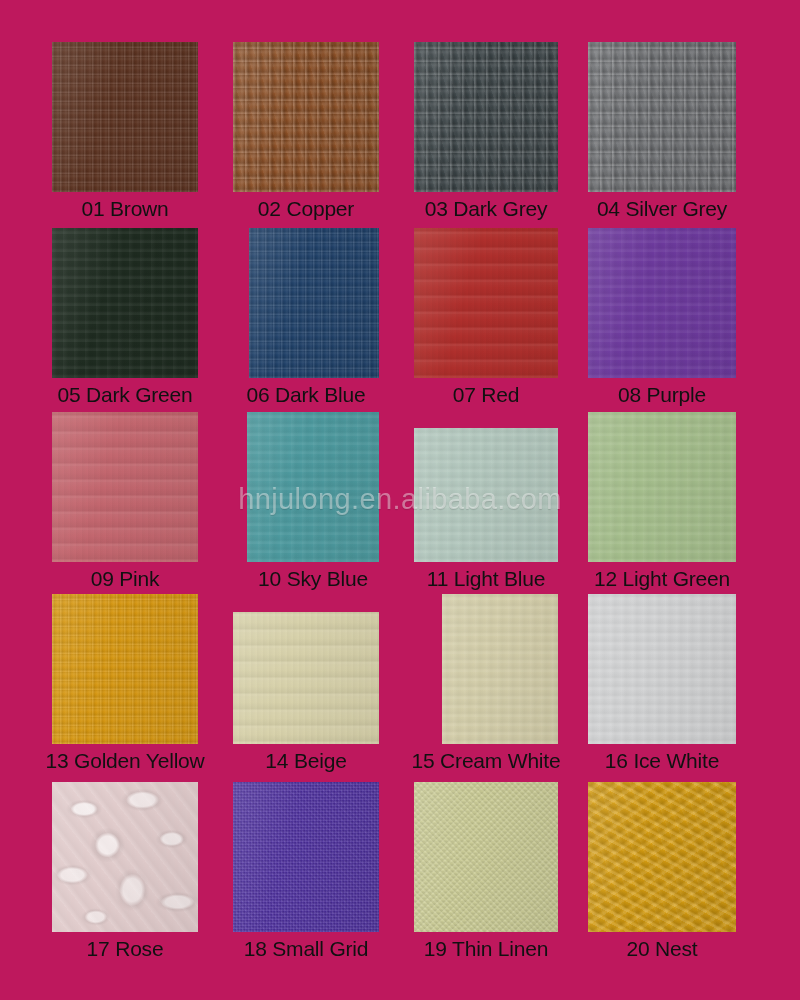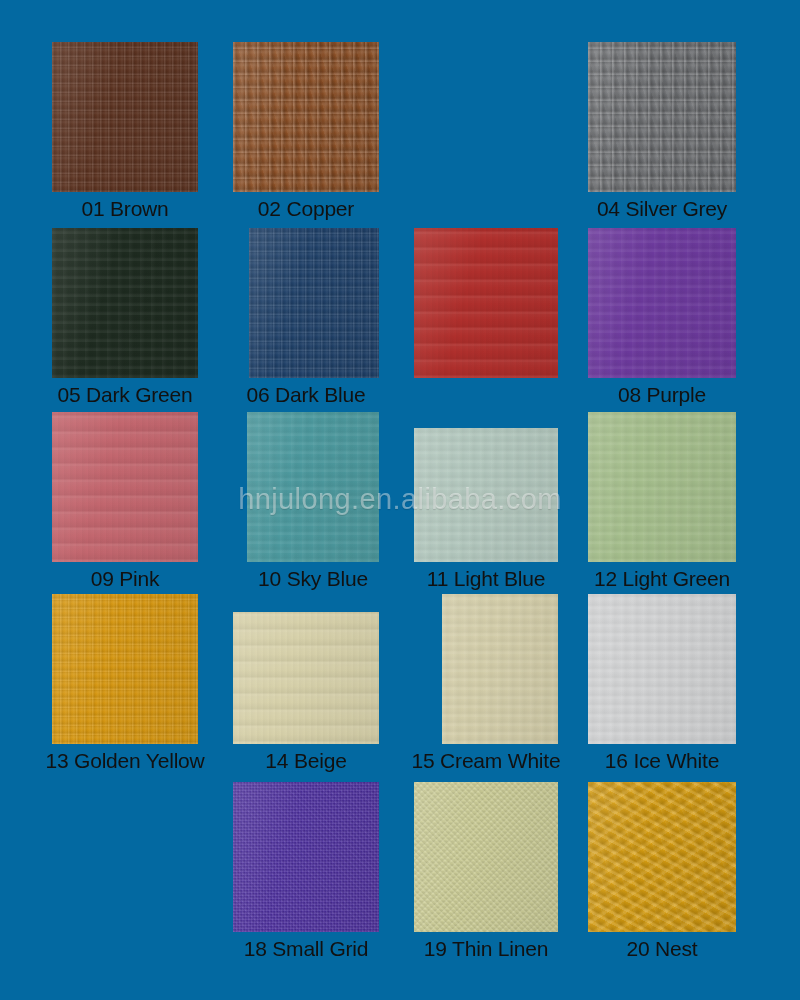--- a/index.html
+++ b/index.html
@@ -10,21 +10,21 @@
   body {
     width: 800px;
     height: 1000px;
     font-family: "Liberation Sans", sans-serif;
     overflow: hidden;
   }
   #chart {
     position: relative;
     width: 800px;
     height: 1000px;
-    background: #0369a1;
+    background: #be185d;
   }
   .swatch-grid {
     position: absolute;
     left: 0;
     top: 0;
     width: 800px;
     height: 1000px;
     display: grid;
     grid-template-columns: 52px 146px 35px 146px 35px 144px 30px 148px 64px;
     grid-template-rows: 42px 150px 36px 150px 34px 150px 32px 150px 38px 150px 68px;
@@ -145,20 +145,27 @@
       </div>
       <div class="label">01 Brown</div>
     </div>
     <div class="cell" style="grid-column:4;grid-row:2;">
       <div class="sw" style="background-color: rgb(140, 79, 37);">
         <div class="sw-tex tex-coarse"></div>
         <div class="sheen"></div>
       </div>
       <div class="label">02 Copper</div>
     </div>
+    <div class="cell" style="grid-column:6;grid-row:2;">
+      <div class="sw" style="background-color: rgb(60, 69, 72);">
+        <div class="sw-tex tex-coarse"></div>
+        <div class="sheen"></div>
+      </div>
+      <div class="label">03 Dark Grey</div>
+    </div>
     <div class="cell" style="grid-column:8;grid-row:2;">
       <div class="sw" style="background-color: rgb(110, 112, 115);">
         <div class="sw-tex tex-coarse"></div>
         <div class="sheen"></div>
       </div>
       <div class="label">04 Silver Grey</div>
     </div>
 
     <div class="cell" style="grid-column:2;grid-row:4;">
       <div class="sw" style="background-color: rgb(30, 43, 32);">
@@ -172,20 +179,21 @@
         <div class="sw-tex tex-linen"></div>
         <div class="sheen"></div>
       </div>
       <div class="label">06 Dark Blue</div>
     </div>
     <div class="cell" style="grid-column:6;grid-row:4;">
       <div class="sw" style="background-color: rgb(176, 47, 44);">
         <div class="sw-tex tex-horiz"></div>
         <div class="sheen"></div>
       </div>
+      <div class="label">07 Red</div>
     </div>
     <div class="cell" style="grid-column:8;grid-row:4;">
       <div class="sw" style="background-color: rgb(109, 58, 158);">
         <div class="sw-tex tex-soft"></div>
         <div class="sheen"></div>
       </div>
       <div class="label">08 Purple</div>
     </div>
 
     <div class="cell" style="grid-column:2;grid-row:6;">
@@ -239,20 +247,27 @@
       <div class="label">15 Cream White</div>
     </div>
     <div class="cell" style="grid-column:8;grid-row:8;">
       <div class="sw" style="background-color: rgb(211, 212, 213);">
         <div class="sw-tex tex-soft"></div>
         <div class="sheen"></div>
       </div>
       <div class="label">16 Ice White</div>
     </div>
 
+    <div class="cell" style="grid-column:2;grid-row:10;">
+      <div class="sw" style="background-color: rgb(226, 205, 205);">
+        <div class="sw-tex tex-floral"></div>
+        <div class="sheen"></div>
+      </div>
+      <div class="label">17 Rose</div>
+    </div>
     <div class="cell" style="grid-column:4;grid-row:10;">
       <div class="sw" style="background-color: rgb(78, 47, 163);">
         <div class="sw-tex tex-felt"></div>
         <div class="sheen"></div>
       </div>
       <div class="label">18 Small Grid</div>
     </div>
     <div class="cell" style="grid-column:6;grid-row:10;">
       <div class="sw" style="background-color: rgb(207, 208, 154);">
         <div class="sw-tex tex-grain"></div>

